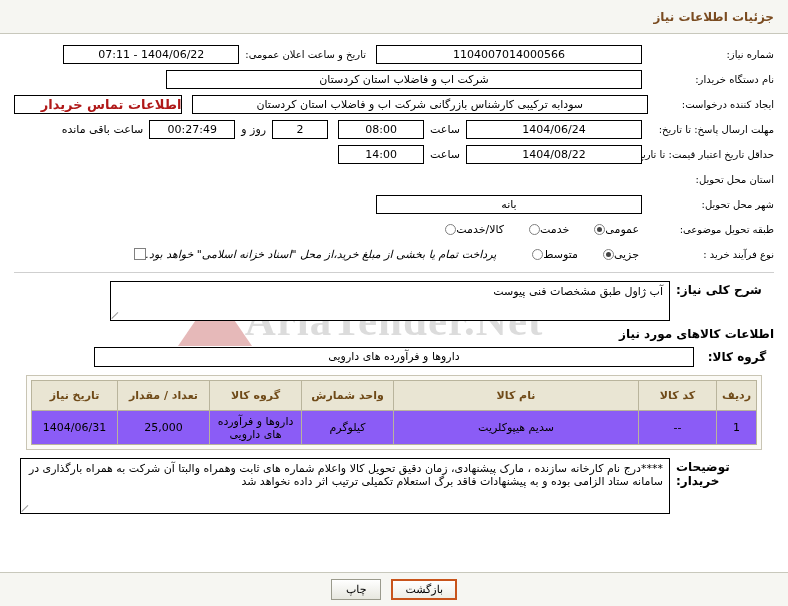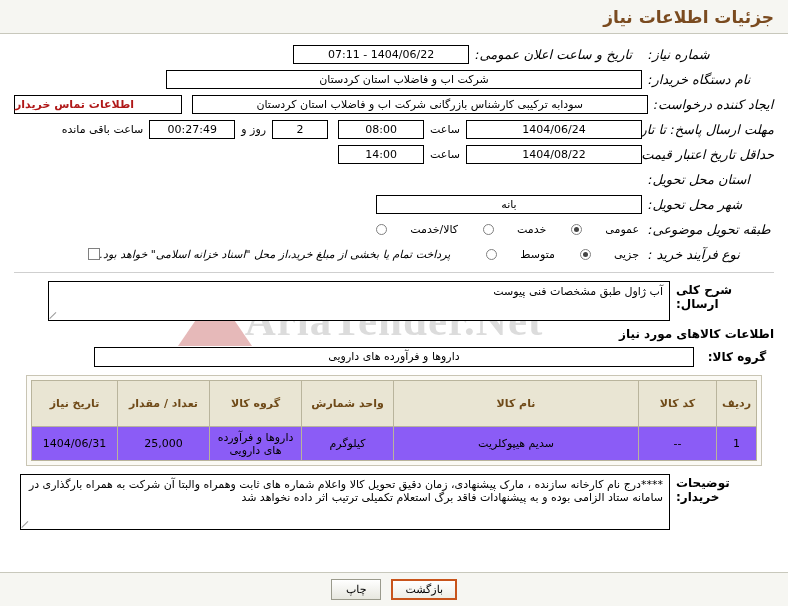--- a/index.html
+++ b/index.html
@@ -23,21 +23,21 @@
     height: 34px;
     background: #f6f6f2;
     border-bottom: 1px solid #c8c8bc;
     display: flex;
     align-items: center;
     justify-content: flex-start;
     padding: 0 14px;
   }
   .header-title {
     color: #7a4b20;
-    font-size: 17px;
+    font-size: 12px;
     font-weight: bold;
   }
 
   
   .watermark {
     position: absolute;
     top: 296px;
     left: 0; right: 0;
     text-align: center;
     pointer-events: none;
@@ -67,26 +67,25 @@
     z-index: 6;
   }
   .row {
     display: flex;
     align-items: center;
     justify-content: flex-start;
     margin-bottom: 5px;
     min-height: 20px;
   }
   .lbl {
-    text-align: left;
+    text-align: right;
     color: #000;
-    font-size: 13px;
+    font-size: 10px;
     padding-left: 6px;
     white-space: nowrap;
-    font-style: italic;
   }
   .lbl-w1 { width: 132px; }
   .fld {
     border: 1px solid #000;
     background: #fff;
     height: 19px;
     line-height: 17px;
     text-align: center;
     font-size: 11px;
     padding: 0 4px;
@@ -104,23 +103,23 @@
     font-size: 11px;
   }
   .link {
     color: #b01818;
     text-decoration: none;
     font-weight: bold;
   }
   .fld-link {
     border: 1px solid #000;
     height: 19px; line-height: 17px;
-    text-align: left;
+    text-align: right;
     width: 176px;
-    font-size: 11px;
+    font-size: 13px;
   }
 
   
   .radio {
     display: inline-block;
     width: 11px; height: 11px;
     border: 1px solid #808080;
     border-radius: 50%;
     background: #fff;
     vertical-align: middle;
@@ -133,21 +132,20 @@
     top: 2px; left: 2px;
     width: 5px; height: 5px;
     border-radius: 50%;
     background: #444;
   }
   .radio-item {
     display: inline-flex;
     align-items: center;
     margin-left: 18px;
     font-size: 11px;
-    gap: 23px;
   }
   .radio-item span.t { margin-right: 3px; }
   .checkbox {
     display: inline-block;
     width: 12px; height: 12px;
     border: 1px solid #808080;
     background: #fff;
     vertical-align: middle;
     margin-left: 6px;
   }
@@ -169,21 +167,21 @@
     width: 104px;
     text-align: left;
     font-weight: bold;
     font-size: 12px;
     padding-left: 6px;
     padding-top: 2px;
   }
   .textarea {
     border: 1px solid #000;
     background: #fff;
-    width: 622px;
+    width: 560px;
     height: 40px;
     font-size: 11px;
     padding: 3px 6px;
     position: relative;
     text-align: right;
   }
   .textarea.big { height: 56px; }
   .resize-grip {
     position: absolute;
     bottom: 1px; left: 1px;
@@ -239,21 +237,21 @@
     width: 100%;
     border-collapse: collapse;
     font-size: 11px;
   }
   table.goods th {
     background: #e9e5d3;
     border: 1px solid #b9b49c;
     color: #6f4a18;
     font-weight: bold;
     height: 17px;
-    padding: 16px 4px;
+    padding: 8px 4px;
     text-align: center;
   }
   table.goods td {
     border: 1px solid #b9b49c;
     background: #8b5cf6;
     height: 34px;
     padding: 2px 4px;
     text-align: center;
     vertical-align: middle;
   }
@@ -295,20 +293,21 @@
 
   <div class="wm-shape"></div>
   <div class="watermark">
     <span class="wm-text">AriaTender.Net</span>
   </div>
 
   <div class="form-area">
 
     <div class="row">
       <div class="lbl lbl-w1">شماره نیاز:</div>
+      <div class="fld fld-lg">1104007014000566</div>
       <div class="gap"></div>
       <div class="lbl">تاریخ و ساعت اعلان عمومی:</div>
       <div class="fld fld-md">1404/06/22 - 07:11</div>
     </div>
 
     <div class="row">
       <div class="lbl lbl-w1">نام دستگاه خریدار:</div>
       <div class="fld" style="width:476px">شرکت اب و فاضلاب استان کردستان</div>
     </div>
 
@@ -377,21 +376,21 @@
       </div>
       <div style="display:flex;align-items:center;margin-right:14px;font-style:italic;">
         <span>پرداخت تمام یا بخشی از مبلغ خرید،از محل "اسناد خزانه اسلامی" خواهد بود.</span>
         <span class="checkbox"></span>
       </div>
     </div>
 
     <hr class="hr">
 
     <div class="desc-row">
-      <div class="desc-label">شرح کلی ارسال:</div>
+      <div class="desc-label">شرح کلی نیاز:</div>
       <div class="textarea">
         <span>آب ژاول طبق مشخصات فنی پیوست</span>
         <span class="resize-grip"></span>
       </div>
     </div>
 
     <div class="section-title">اطلاعات کالاهای مورد نیاز</div>
 
     <div class="group-row">
       <div class="group-label">گروه کالا:</div>

